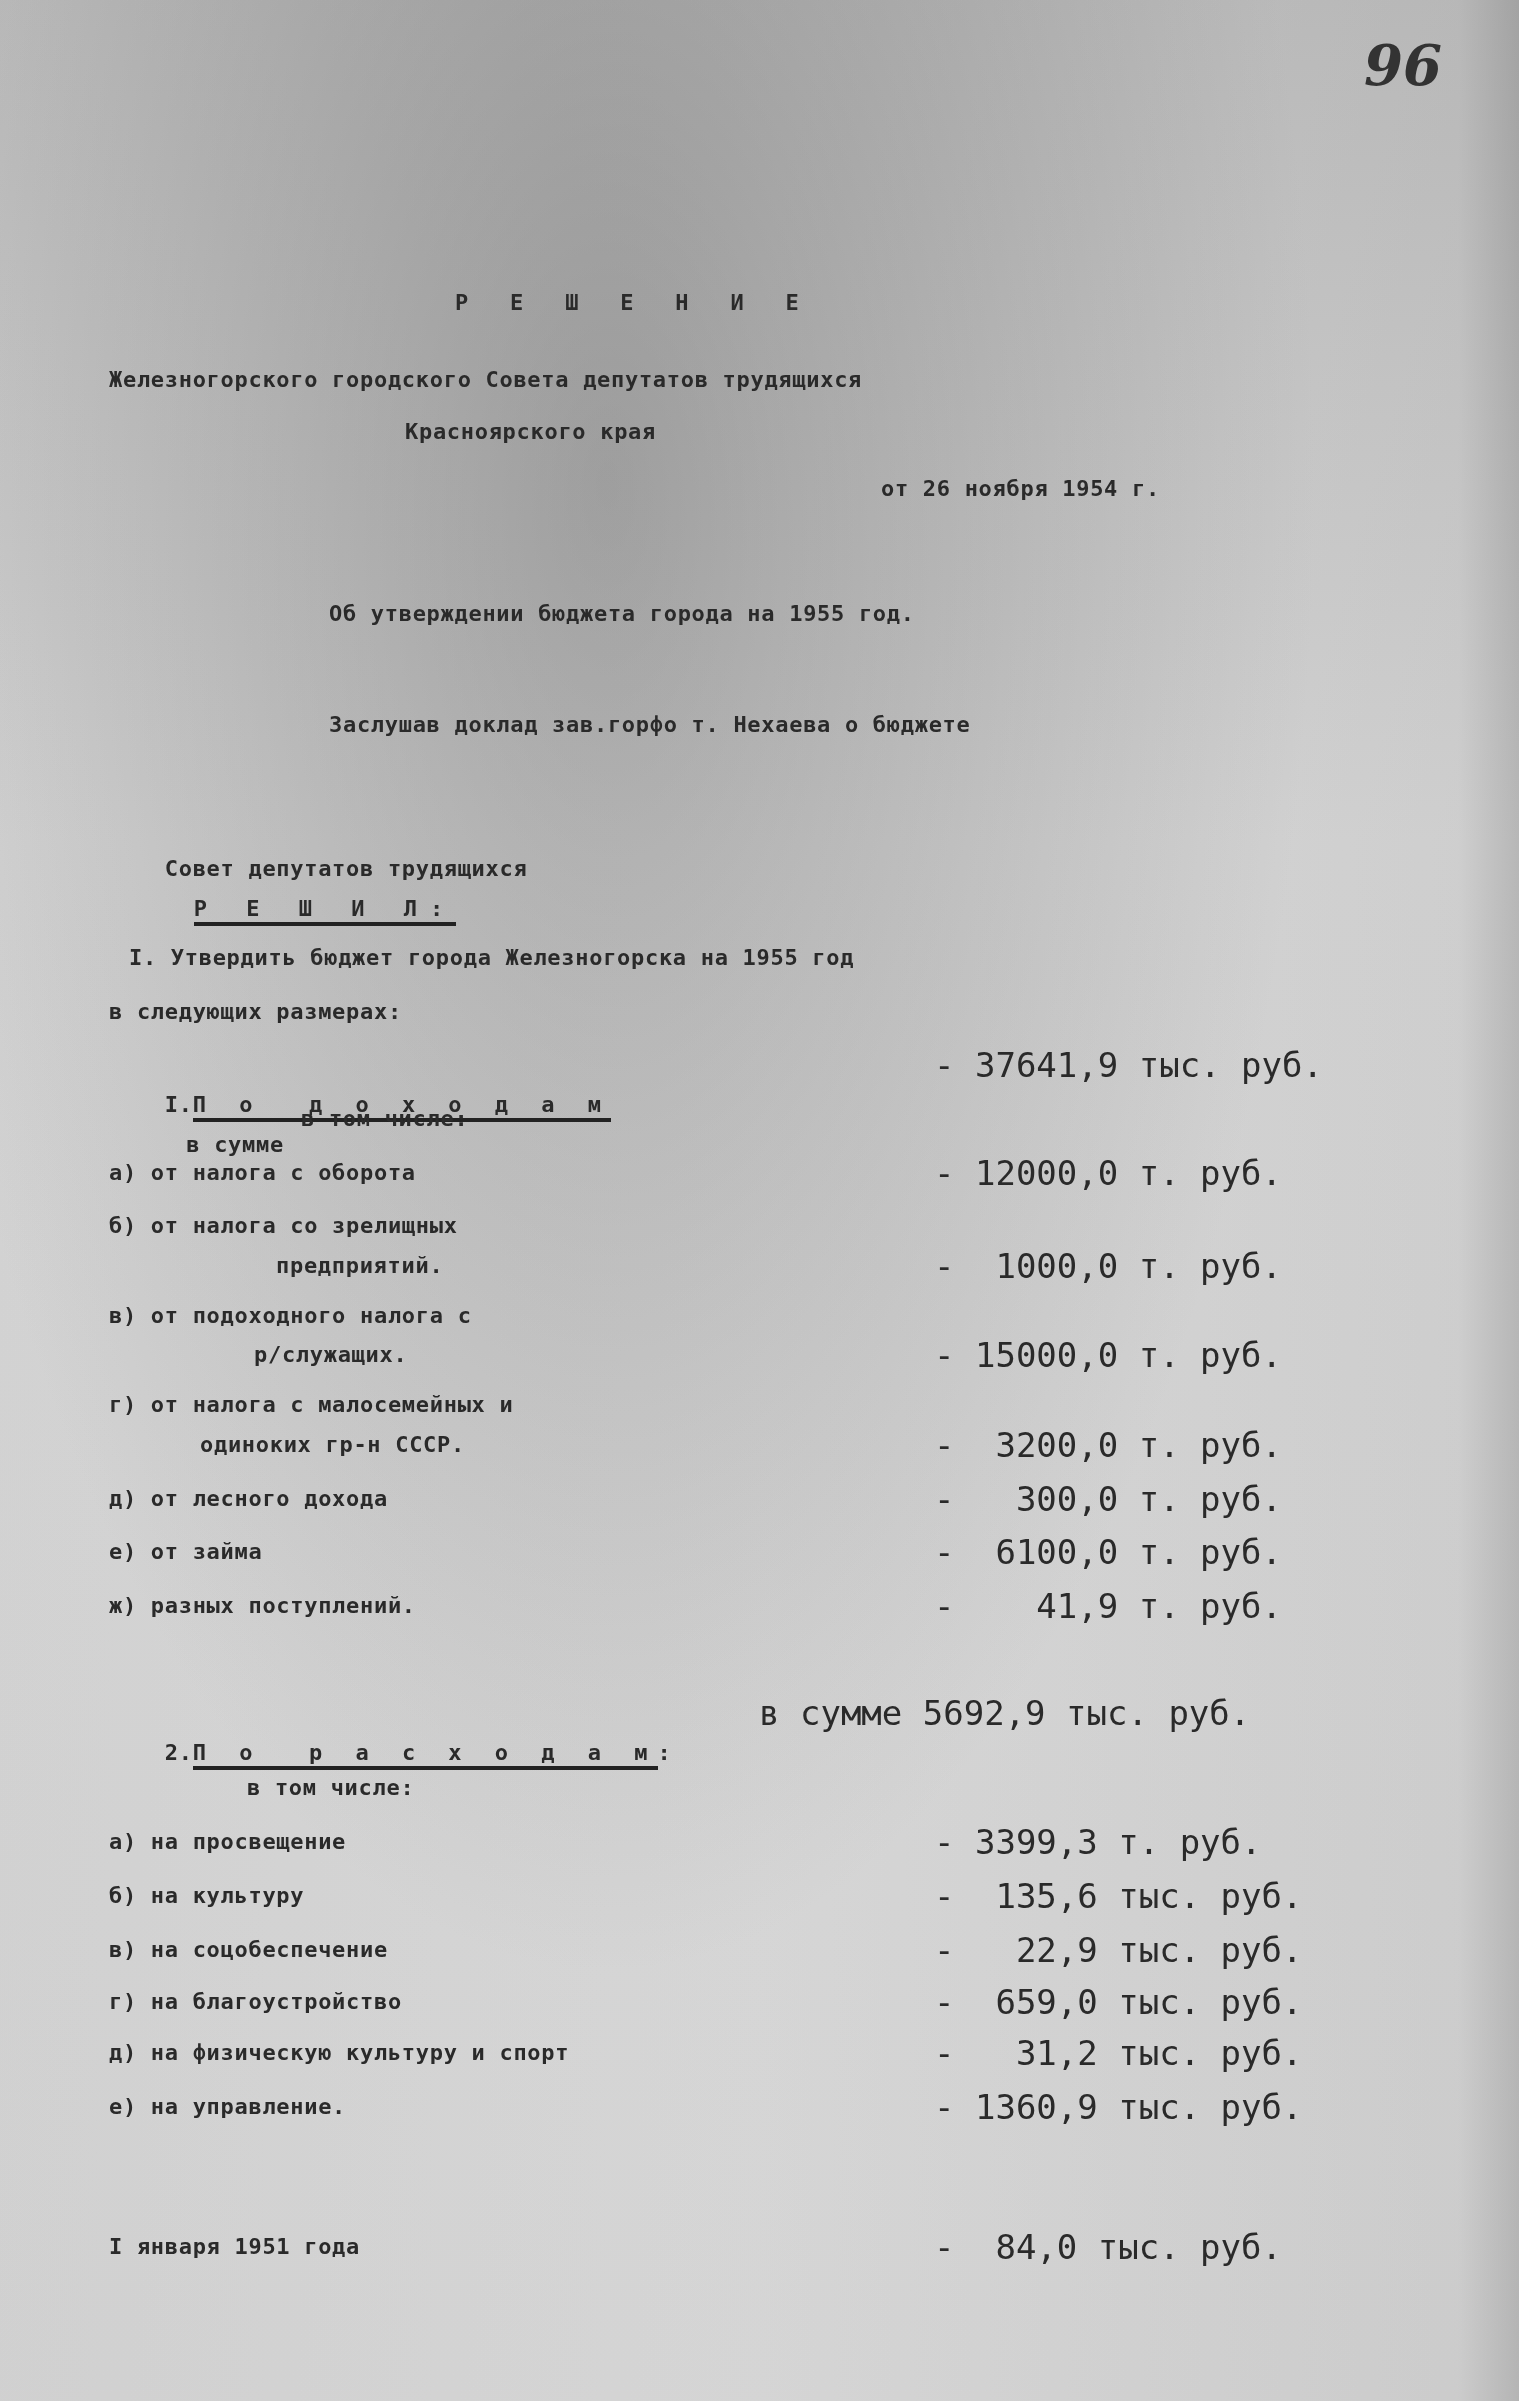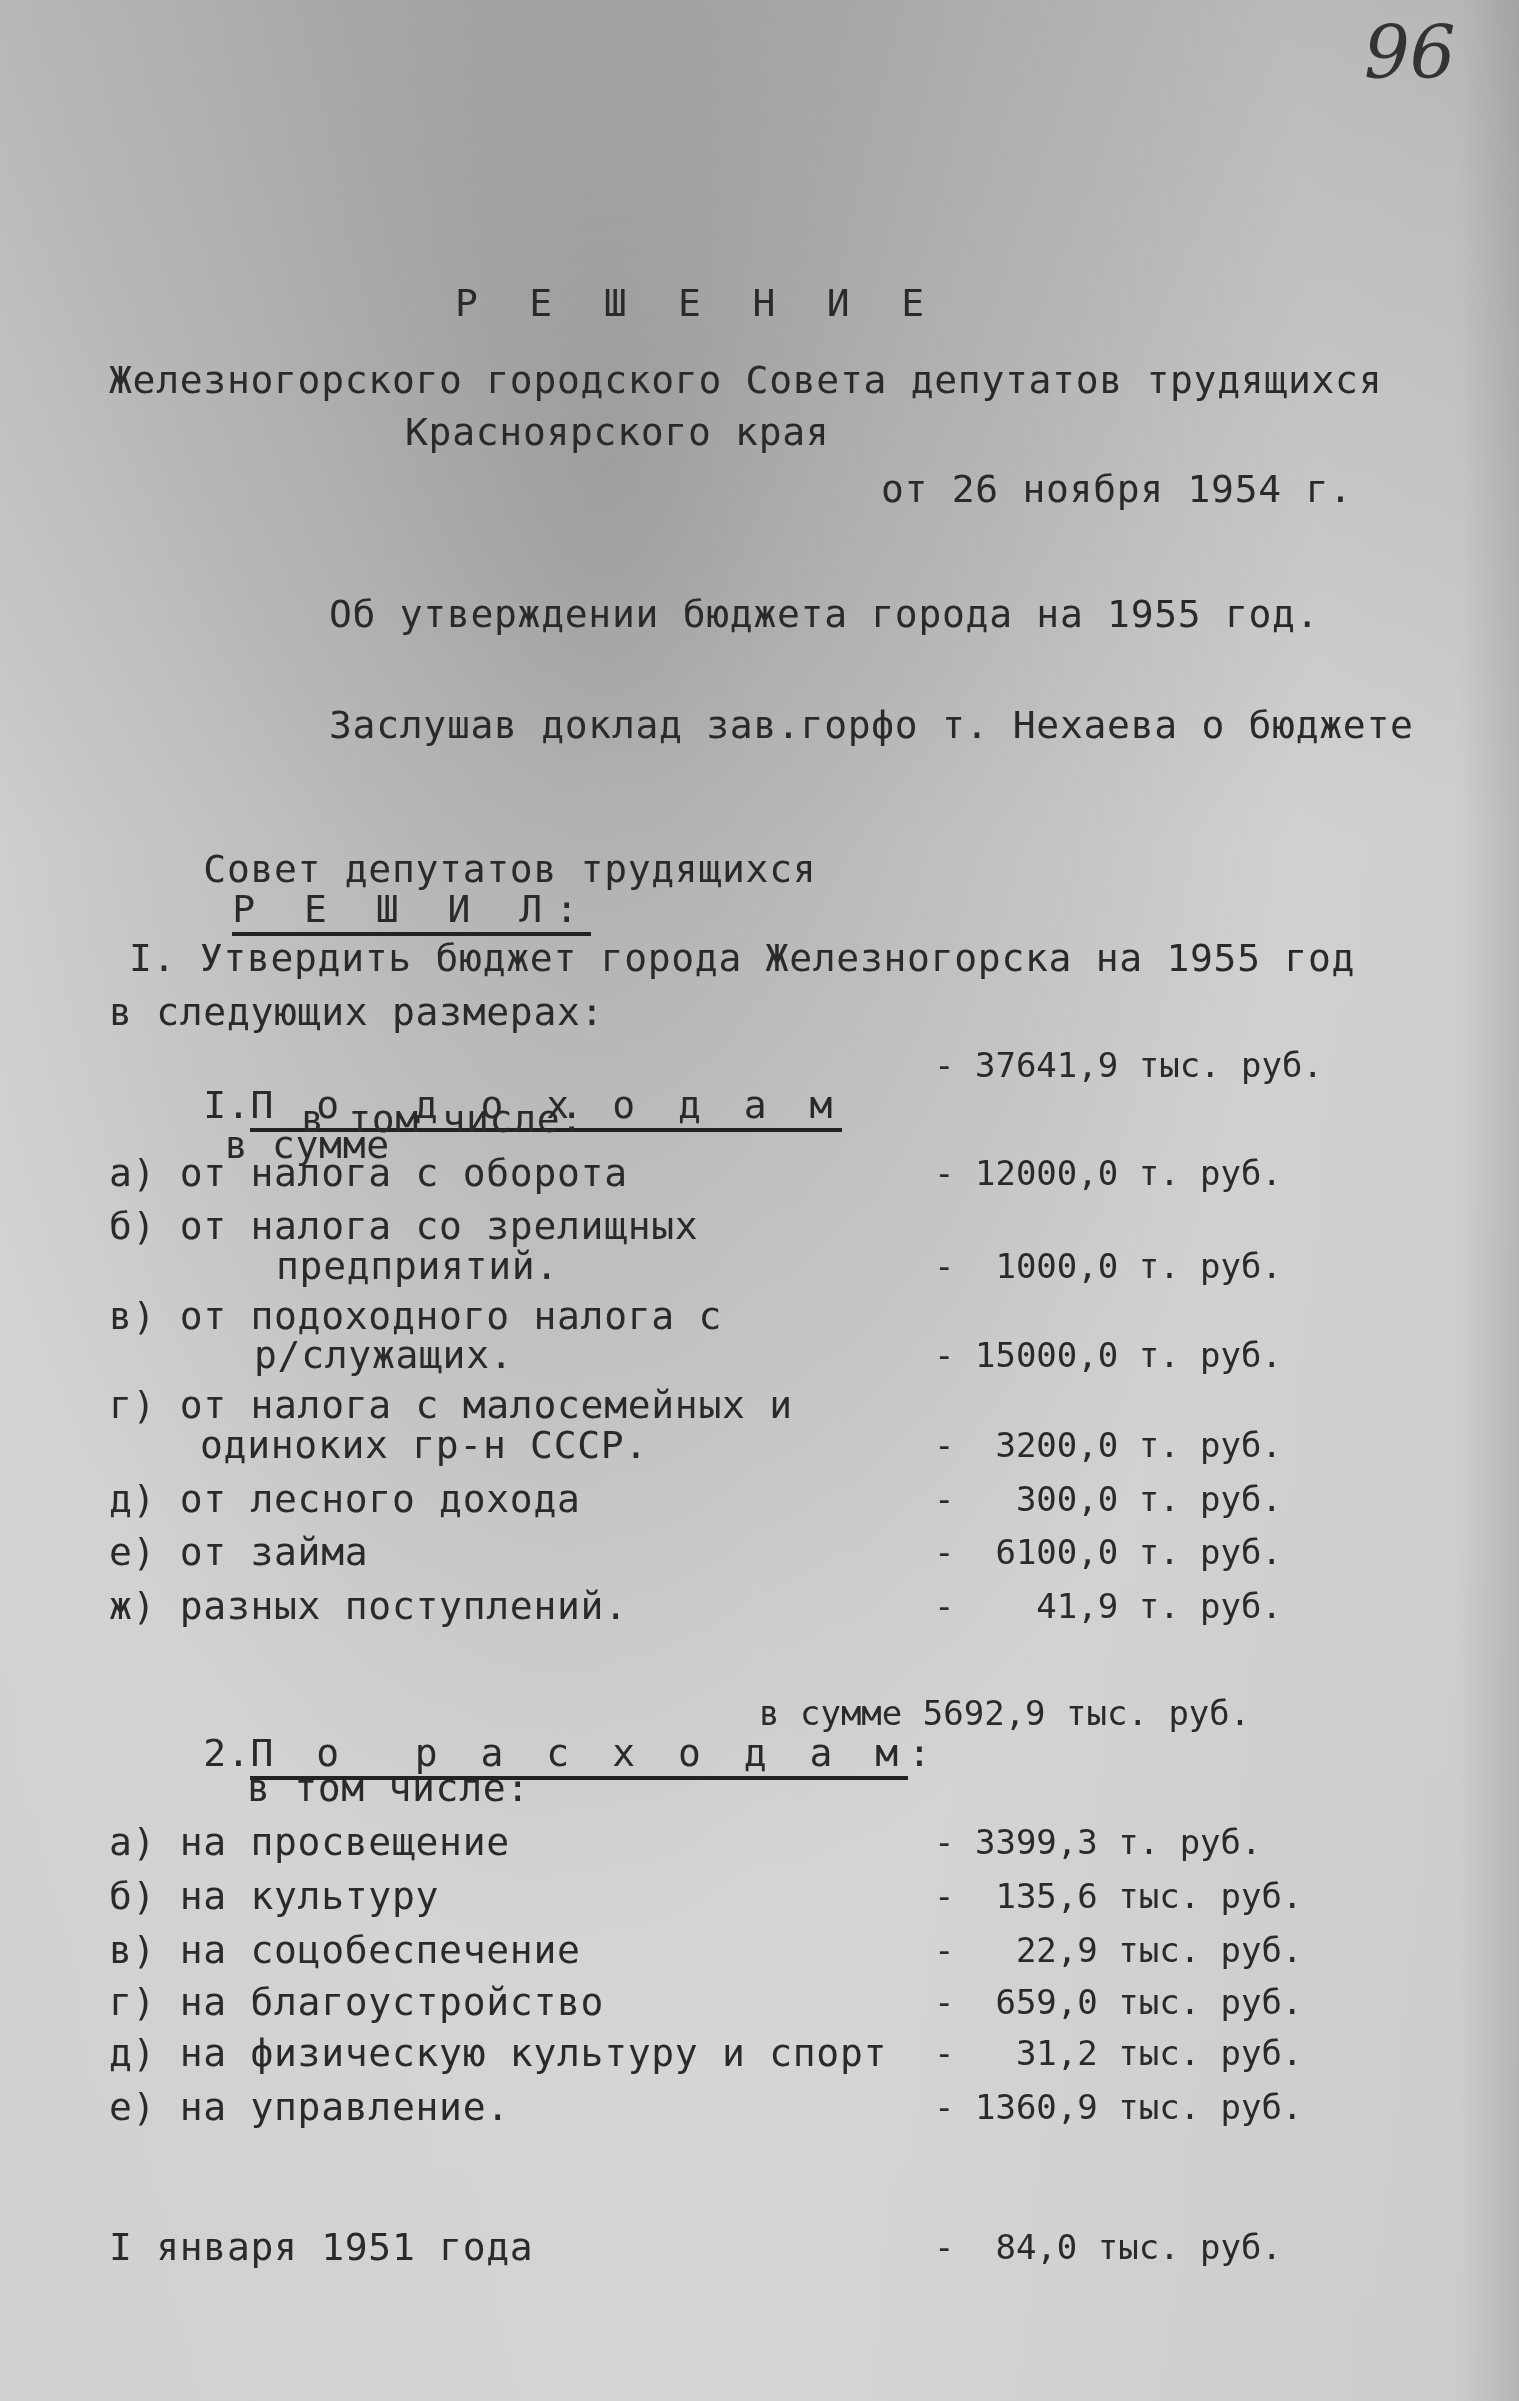--- a/index.html
+++ b/index.html
@@ -10,24 +10,24 @@
     color: #2a2a2a;
   }
   .page {
     position: relative; width: 1519px; height: 2401px;
     background:
       radial-gradient(ellipse at 40% 20%, rgba(150,150,150,0.55), rgba(150,150,150,0) 55%),
       linear-gradient(90deg, #e7e7e7 0%, #ececec 50%, #e2e2e2 96%, #c8c8c8 100%),
       linear-gradient(180deg, #cfcfcf 0%, #e9e9e9 35%, #e6e6e6 100%);
     background-blend-mode: multiply;
   }
-  .ln { position: absolute; white-space: pre; font-size: 38px; line-height: 40px; letter-spacing: 0.7px; }
+  .ln { position: absolute; white-space: pre; font-size: 22px; line-height: 40px; letter-spacing: 0.7px; font-weight: bold; }
   .sp { letter-spacing: 18.6px; }
   .ul { border-bottom: 4.3px solid #222; padding-bottom: 1.4px; }
-  .folio { position: absolute; left: 1364px; top: 11px; font-family: "DejaVu Serif", serif; font-style: italic; font-size: 72px; color: #333; }
+  .folio { position: absolute; left: 1364px; top: 32px; font-family: "DejaVu Serif", serif; font-style: italic; font-size: 56px; color: #333; font-weight: bold; }
   .amt { position: absolute; white-space: pre; font-size: 34px; line-height: 40px; }
 </style>
 </head>
 <body>
 
 <div class="page">
 
   <div class="folio">96</div>
 
   <div class="ln sp" style="left:455px;top:283px;letter-spacing:14.3px;">Р Е Ш Е Н И Е</div>

